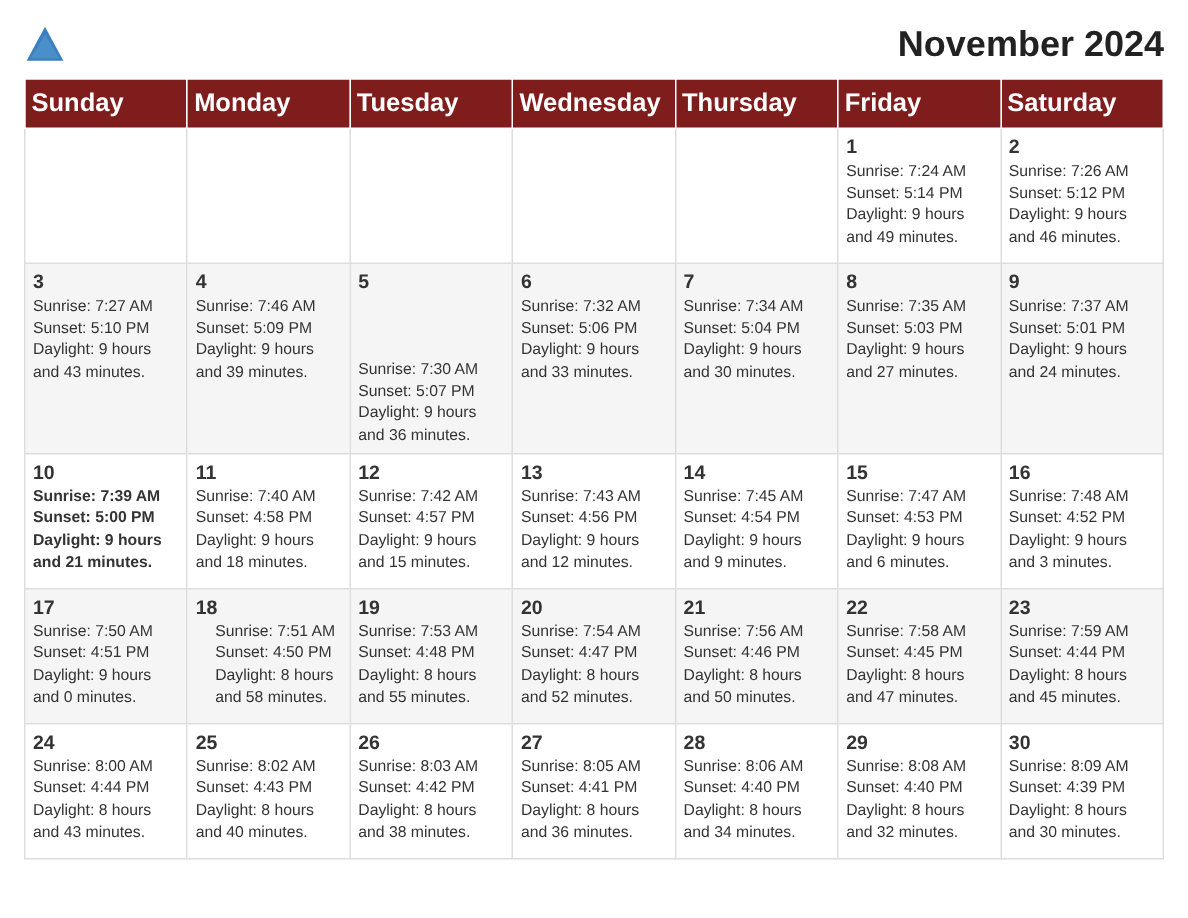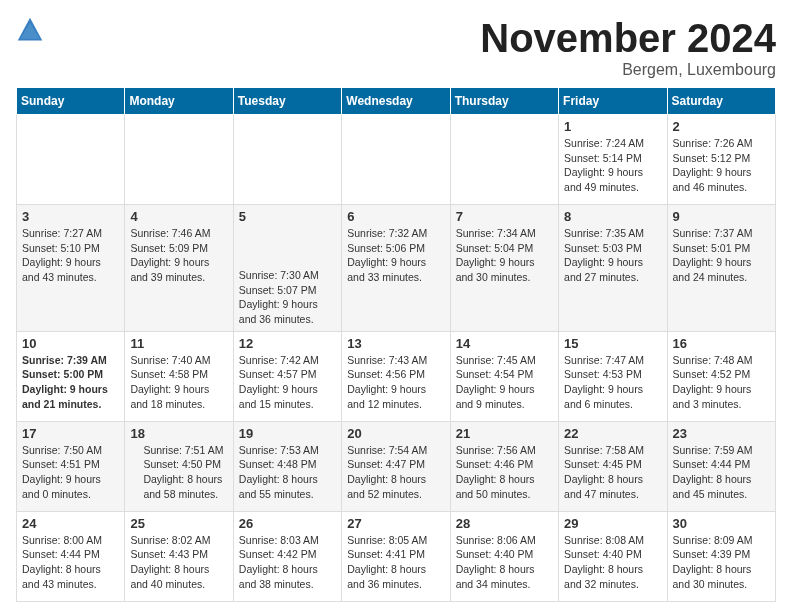--- a/index.html
+++ b/index.html
@@ -29,39 +29,39 @@
     .logo-general { color: #333; }
     .logo-blue { color: #3a7fc1; }
     .logo-icon {
       width: 28px;
       height: 28px;
     }
     .title-area {
       text-align: right;
     }
     .month-title {
-      font-size: 40px;
+      font-size: 24px;
       font-weight: bold;
       color: #222;
     }
     .location {
       font-size: 16px;
       color: #555;
     }
     table {
       width: 100%;
       border-collapse: collapse;
       font-size: 11px;
     }
     thead tr th {
-      background-color: #0369a1;
+      background-color: #7f1d1d;
       color: #fff;
       padding: 6px 4px;
       text-align: left;
-      font-size: 12px;
+      font-size: 17px;
       font-weight: bold;
       border: 1px solid #fff;
     }
     tbody tr td {
       border: 1px solid #ddd;
       vertical-align: top;
       padding: 4px 5px;
       min-height: 80px;
       height: 90px;
       width: calc(100% / 7);
@@ -91,21 +91,20 @@
 
 <div class="header-area">
   <div class="logo">
     <svg class="logo-icon" viewBox="0 0 32 32" xmlns="http://www.w3.org/2000/svg">
       <polygon points="16,2 30,28 2,28" fill="#3a7fc1"></polygon>
       <polygon points="16,8 27,26 5,26" fill="#5a9fd4" opacity="0.5"></polygon>
     </svg>
   </div>
   <div class="title-area">
     <div class="month-title">November 2024</div>
-    <div class="location">Bergem, Luxembourg</div>
   </div>
 </div>
 
 <table>
   <thead>
     <tr>
     <th>Sunday</th>
         <th>Monday</th>
         <th>Tuesday</th>
         <th>Wednesday</th>

